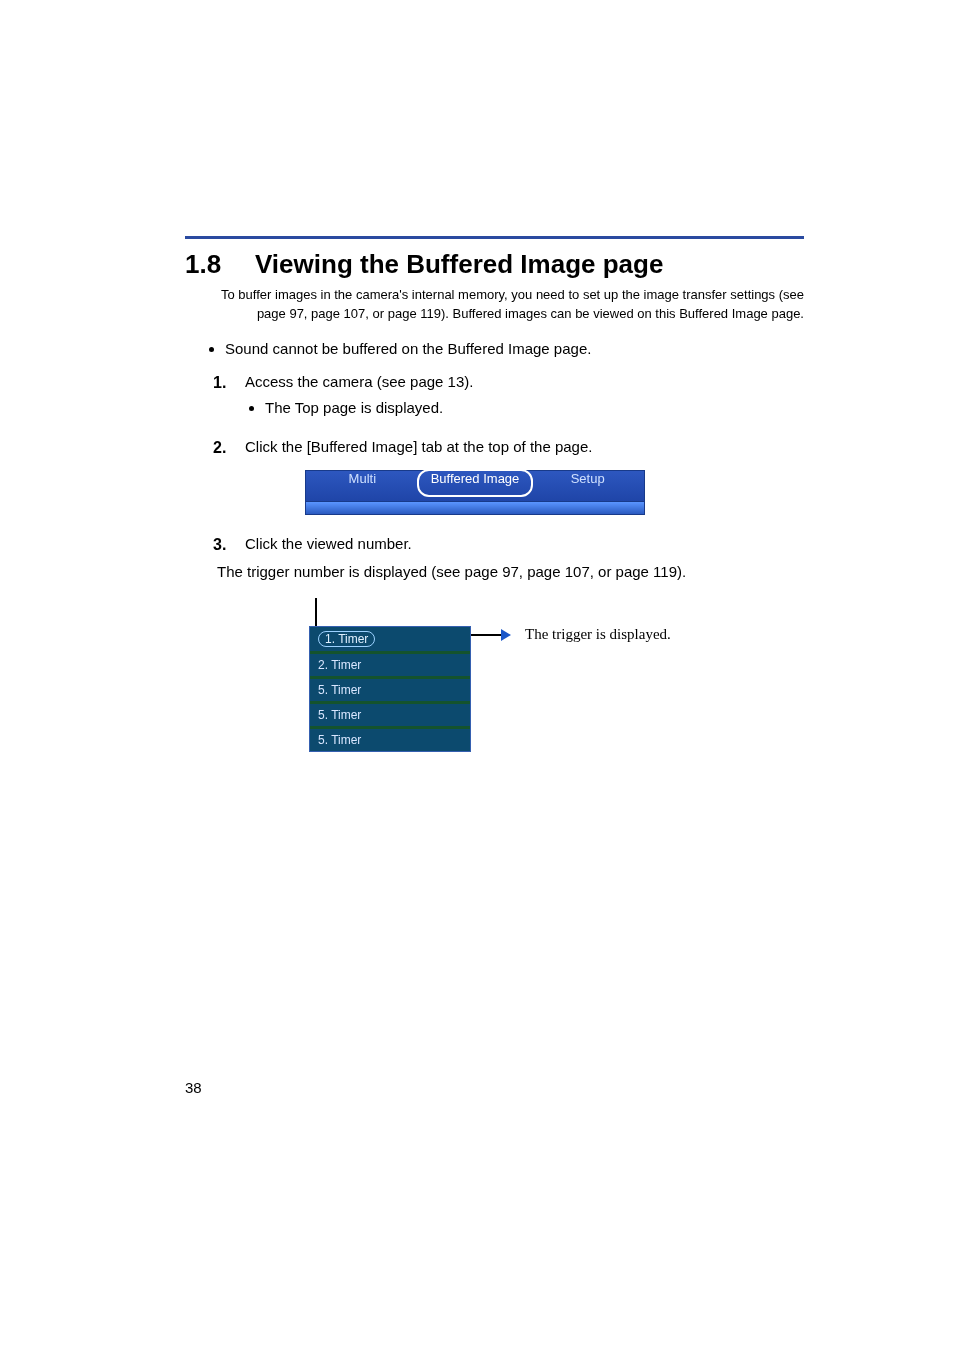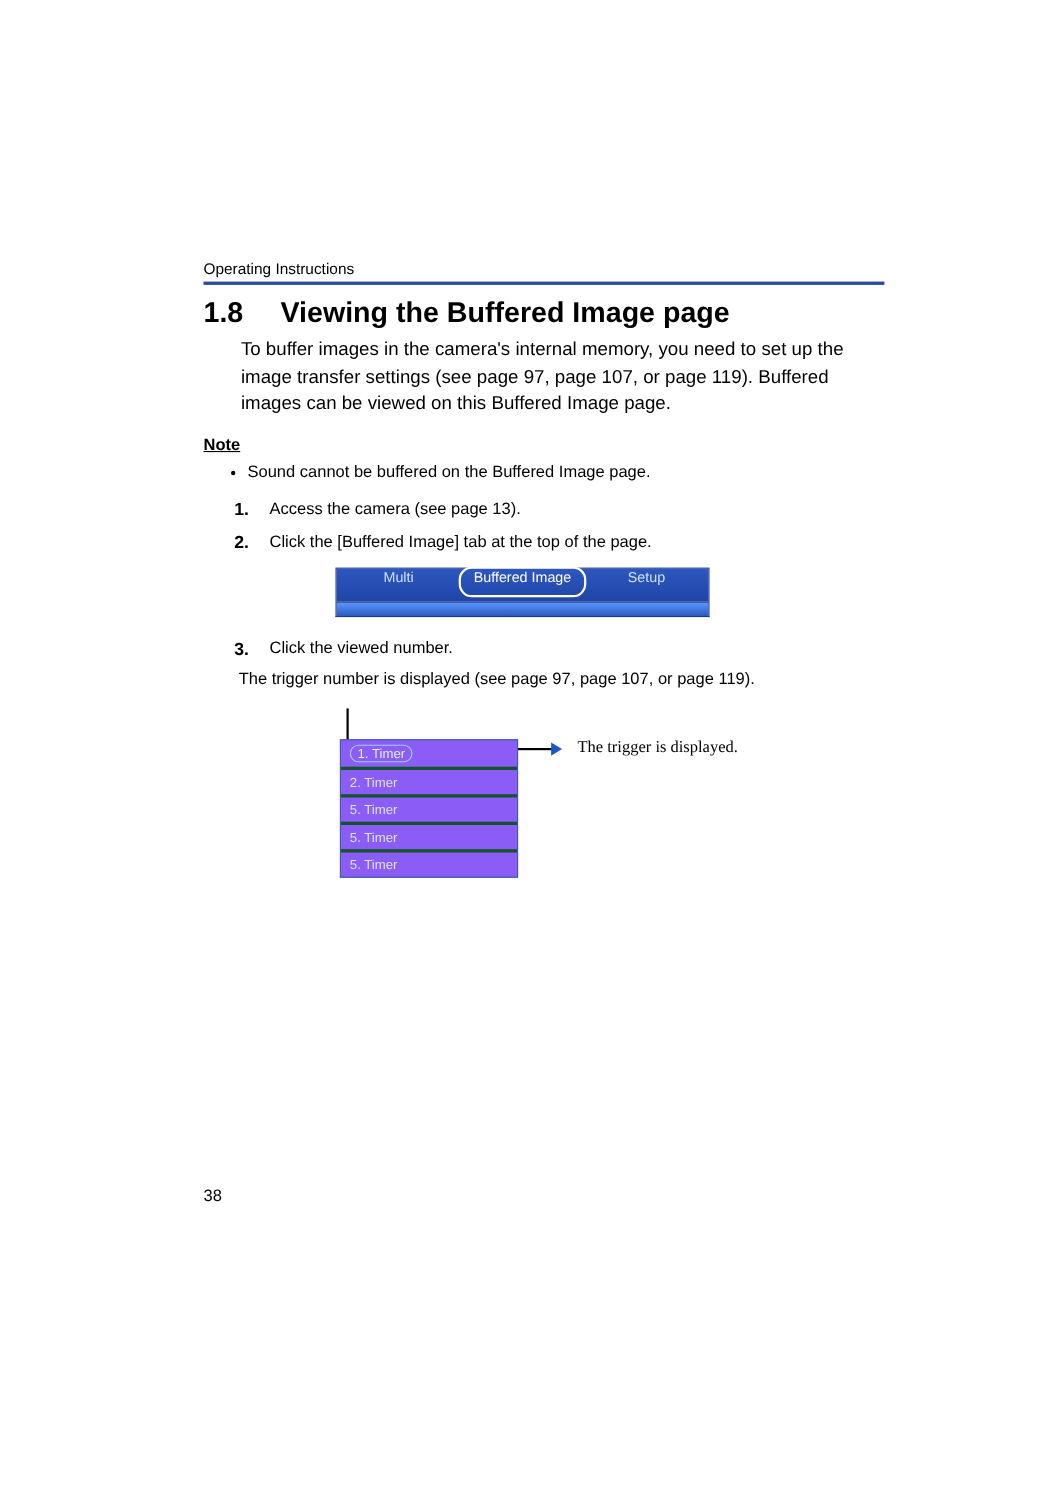--- a/index.html
+++ b/index.html
@@ -31,22 +31,23 @@
     margin: 0 0 6px 0;
     font-size: 26px;
     font-weight: bold;
   }
   .section-num {
     display: inline-block;
     width: 70px;
   }
   .intro {
     margin: 0 0 16px 34px;
-    font-size: 17px;
+    font-size: 13px;
     line-height: 1.45;
+    text-align: right;
   }
   .note-label {
     font-size: 15px;
     font-weight: bold;
     text-decoration: underline;
     margin-bottom: 8px;
   }
   ul.note-list {
     margin: 0 0 14px 40px;
     padding: 0;
@@ -134,21 +135,21 @@
     top: -6px;
     width: 2px;
     height: 40px;
     background: #000;
   }
   .trigger-panel {
     position: absolute;
     left: -6px;
     top: 22px;
     width: 160px;
-    background: #8b5cf6;
+    background: #0c4a6e;
     border: 1px solid #3560b0;
     font-size: 12px;
     color: #d8e6ff;
   }
   .trigger-row {
     padding: 4px 8px;
     border-top: 3px solid #14532d;
   }
   .trigger-row:first-child { border-top: none; }
   .trigger-row.highlight .oval {
@@ -189,38 +190,39 @@
     left: 185px;
     bottom: 255px;
     font-size: 15px;
   }
 </style>
 </head>
 <body>
 
 <div class="page">
 
-  <div class="header-line">Operating Instructions</div>
   <div class="rule"></div>
 
   <h1 class="section-title">
     <span class="section-num">1.8</span><span>Viewing the Buffered Image page</span>
   </h1>
 
   <p class="intro">To buffer images in the camera's internal memory, you need to set up the image transfer settings (see page 97, page 107, or page 119). Buffered images can be viewed on this Buffered Image page.</p>
 
-  <div class="note-label">Note</div>
   <ul class="note-list">
     <li>Sound cannot be buffered on the Buffered Image page.</li>
   </ul>
 
   <div class="step-row">
     <div class="step-num">1.</div>
     <div class="step-body">
       <span>Access the camera (see page 13).</span>
+      <ul class="sub-ul">
+        <li>The Top page is displayed.</li>
+      </ul>
     </div>
   </div>
 
   <div class="step-row">
     <div class="step-num">2.</div>
     <div class="step-body">
       <span>Click the [Buffered Image] tab at the top of the page.</span>
     </div>
   </div>
 

